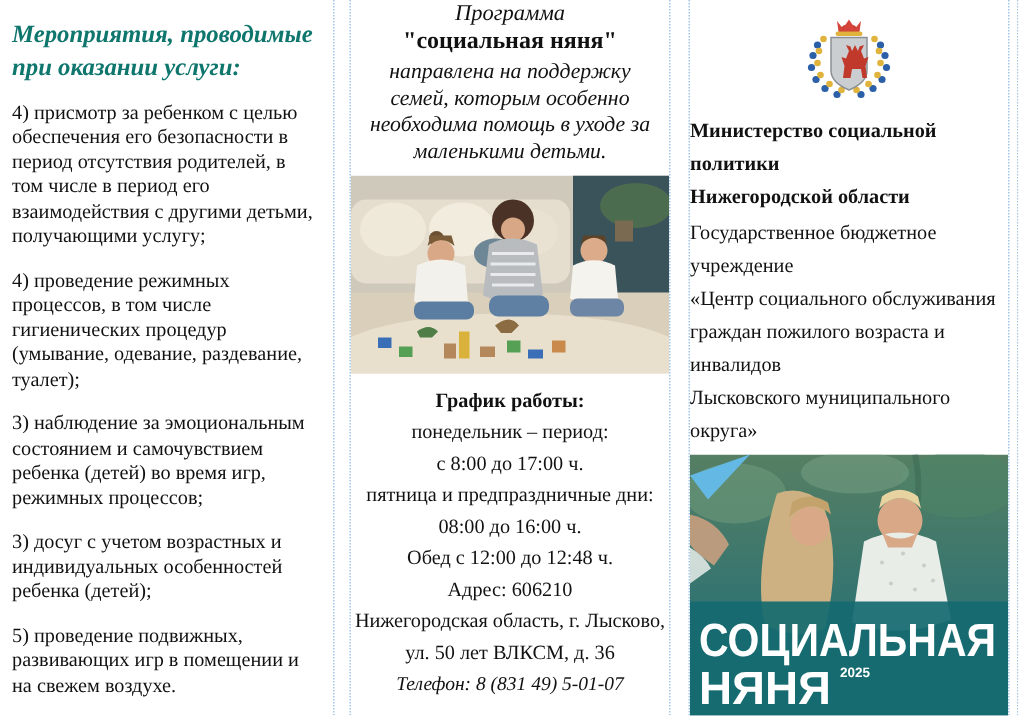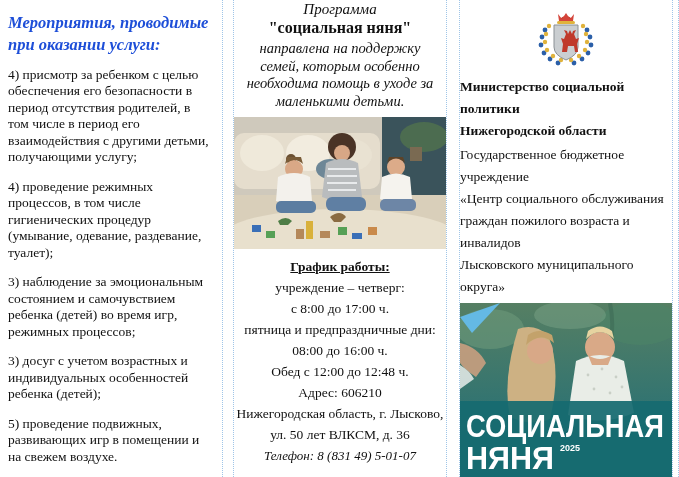--- a/index.html
+++ b/index.html
@@ -23,34 +23,34 @@
     height:100%;
   }
   .div1{width:12px;}
   .div2{width:14px;}
   .edge{width:7px;border-left:1px dotted #9fc5e8;border-right:1px dotted #9fc5e8;height:100%;box-sizing:border-box;}
 
   
   .p1{width:222px;padding:12px 10px 0 8px;}
   .p1 .heading{
     font-weight:bold;font-style:italic;
-    color:#1d4ed8;
+    color:#0f766e;
     font-size:16.5px;line-height:1.35;
     margin:0 0 10px 0;
   }
   .p1 p{font-size:13.5px;line-height:16.5px;margin:0 0 13px 0;}
 
   
   .p2{width:212px;text-align:center;}
   .prog-label{font-style:italic;font-size:15px;line-height:18px;margin:0;}
   .prog-name{font-weight:bold;font-size:16px;line-height:20px;margin:0;}
   .prog-desc{font-style:italic;font-size:14.5px;line-height:17.5px;margin:2px 6px 0 6px;}
   .photo{display:block;width:212px;height:132px;margin-top:7px;}
   .schedule{margin-top:9px;}
-  .sched-heading{font-weight:bold;text-decoration:underline;font-size:13.5px;line-height:17px;margin:0 0 4px 0;}
+  .sched-heading{font-weight:bold;font-size:13.5px;line-height:17px;margin:0 0 4px 0;}
   .sched-line,.addr-line{font-size:13.5px;line-height:17px;margin:0 0 4px 0;}
   .phone-line{font-style:italic;font-size:13px;line-height:17px;margin:2px 0 0 0;}
 
   
   .p3{width:212px;padding-top:8px;}
   .crest{display:block;margin:0 auto;width:70px;height:64px;}
   .ministry{font-weight:bold;font-size:13.5px;line-height:22px;margin:4px 0 0 0;}
   .institution{font-size:13.5px;line-height:22px;margin:2px 0 0 0;}
   .cover{display:block;width:212px;height:183px;margin-top:5px;}
   .cover-title{font-family:"Liberation Sans","DejaVu Sans",sans-serif;font-weight:bold;fill:#ffffff;}
@@ -113,21 +113,21 @@
       <rect x="86" y="114" width="10" height="7" fill="#b4885a"></rect>
       <rect x="104" y="110" width="9" height="8" fill="#56a056"></rect>
       <rect x="118" y="116" width="10" height="6" fill="#3a6fb7"></rect>
       <rect x="134" y="110" width="9" height="8" fill="#c98a4b"></rect>
       <path d="M44 104 q8 -6 14 0 l-4 4 h-8 z" fill="#4e7d46"></path>
       <path d="M96 100 q10 -8 16 0 l-5 5 h-7 z" fill="#8a6b42"></path>
     </svg>
 
     <div class="schedule">
       <p class="sched-heading">График работы:</p>
-      <p class="sched-line">учреждение – четверг:</p>
+      <p class="sched-line">понедельник – период:</p>
       <p class="sched-line">с 8:00 до 17:00 ч.</p>
       <p class="sched-line">пятница и предпраздничные дни:</p>
       <p class="sched-line">08:00 до 16:00 ч.</p>
       <p class="sched-line">Обед с 12:00 до 12:48 ч.</p>
       <p class="addr-line">Адрес: 606210</p>
       <p class="addr-line">Нижегородская область, г. Лысково,</p>
       <p class="addr-line">ул. 50 лет ВЛКСМ, д. 36</p>
       <p class="phone-line">Телефон:  8 (831 49) 5-01-07</p>
     </div>
   </div>

